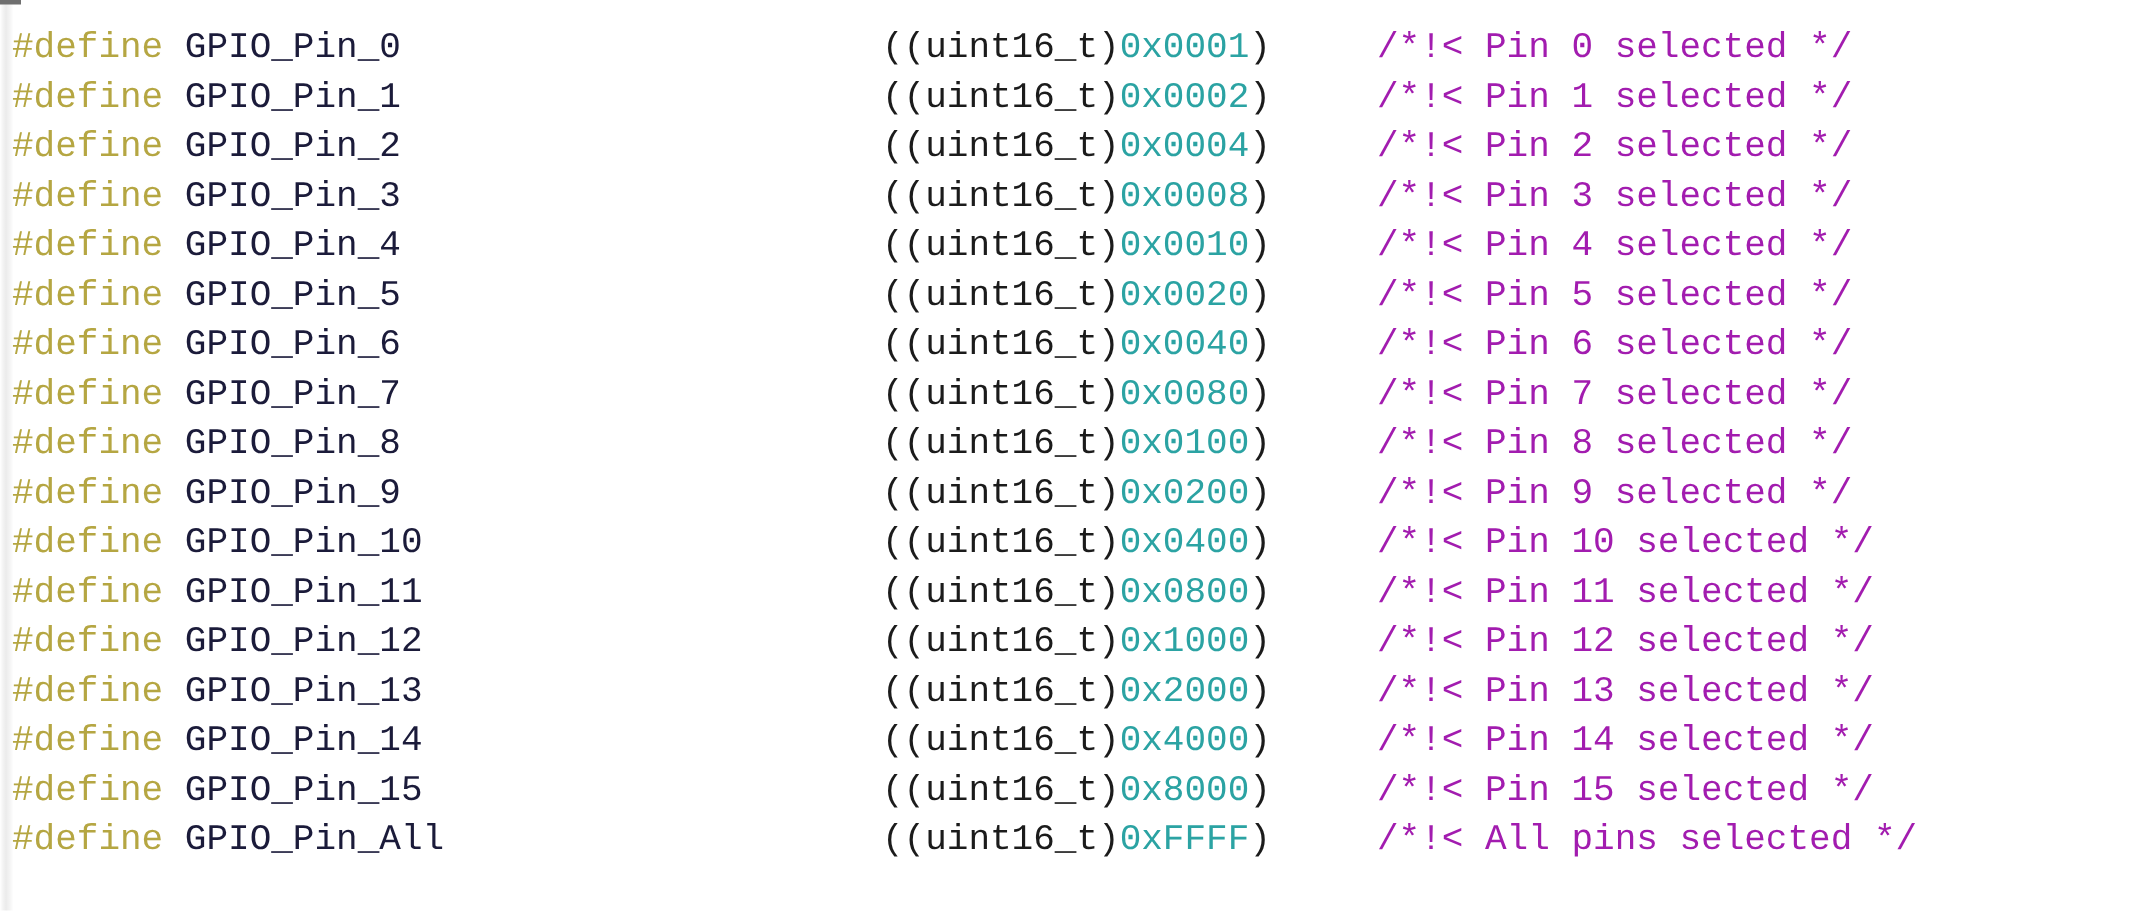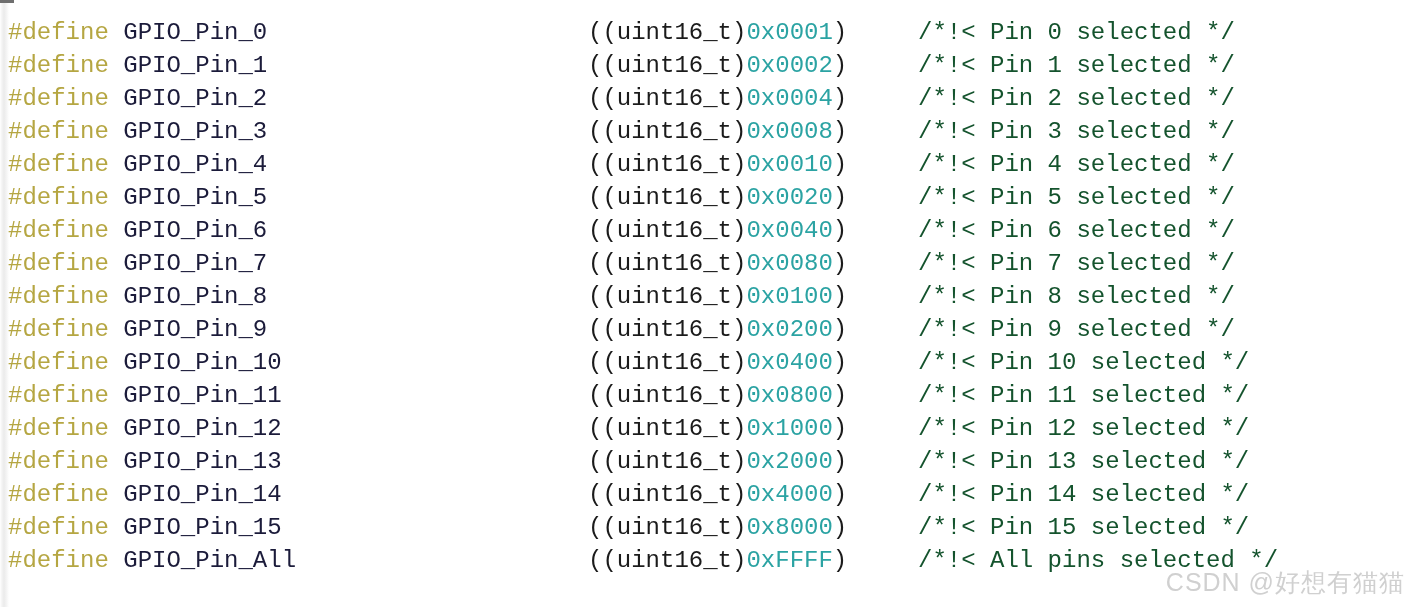--- a/index.html
+++ b/index.html
@@ -74,21 +74,21 @@
   }
   .col-directive { left: 8px; }
   .col-value     { left: 588px; text-align: right; }
   .col-comment   { left: 918px; }
 
   .tok-directive { color: #b5a642; }
   .tok-ident     { color: #1b1b3a; }
   .tok-cast      { color: #1b1b1b; }
   .tok-number    { color: #2ba3a3; }
   .tok-paren     { color: #1b1b1b; }
-  .tok-comment   { color: #14532d; }
+  .tok-comment   { color: #a21caf; }
 
   .watermark {
     position: absolute;
     right: 14px;
     bottom: 8px;
     font-family: "Liberation Sans", "DejaVu Sans", sans-serif;
     font-size: 25px;
     color: #d0d0d0;
     white-space: pre;
     letter-spacing: 1px;
@@ -117,15 +117,14 @@
       <div class="code-line" style="position: absolute; left: 0px; top: 313px; width: 1419px;"><span class="col col-directive"><span class="tok-directive">#define</span> <span class="tok-ident">GPIO_Pin_9</span></span><span class="col col-value"><span class="tok-cast">((uint16_t)</span><span class="tok-number">0x0200</span><span class="tok-paren">)</span></span><span class="col col-comment"><span class="tok-comment">/*!&lt; Pin 9 selected */</span></span></div>
       <div class="code-line" style="position: absolute; left: 0px; top: 346px; width: 1419px;"><span class="col col-directive"><span class="tok-directive">#define</span> <span class="tok-ident">GPIO_Pin_10</span></span><span class="col col-value"><span class="tok-cast">((uint16_t)</span><span class="tok-number">0x0400</span><span class="tok-paren">)</span></span><span class="col col-comment"><span class="tok-comment">/*!&lt; Pin 10 selected */</span></span></div>
       <div class="code-line" style="position: absolute; left: 0px; top: 379px; width: 1419px;"><span class="col col-directive"><span class="tok-directive">#define</span> <span class="tok-ident">GPIO_Pin_11</span></span><span class="col col-value"><span class="tok-cast">((uint16_t)</span><span class="tok-number">0x0800</span><span class="tok-paren">)</span></span><span class="col col-comment"><span class="tok-comment">/*!&lt; Pin 11 selected */</span></span></div>
       <div class="code-line" style="position: absolute; left: 0px; top: 412px; width: 1419px;"><span class="col col-directive"><span class="tok-directive">#define</span> <span class="tok-ident">GPIO_Pin_12</span></span><span class="col col-value"><span class="tok-cast">((uint16_t)</span><span class="tok-number">0x1000</span><span class="tok-paren">)</span></span><span class="col col-comment"><span class="tok-comment">/*!&lt; Pin 12 selected */</span></span></div>
       <div class="code-line" style="position: absolute; left: 0px; top: 445px; width: 1419px;"><span class="col col-directive"><span class="tok-directive">#define</span> <span class="tok-ident">GPIO_Pin_13</span></span><span class="col col-value"><span class="tok-cast">((uint16_t)</span><span class="tok-number">0x2000</span><span class="tok-paren">)</span></span><span class="col col-comment"><span class="tok-comment">/*!&lt; Pin 13 selected */</span></span></div>
       <div class="code-line" style="position: absolute; left: 0px; top: 478px; width: 1419px;"><span class="col col-directive"><span class="tok-directive">#define</span> <span class="tok-ident">GPIO_Pin_14</span></span><span class="col col-value"><span class="tok-cast">((uint16_t)</span><span class="tok-number">0x4000</span><span class="tok-paren">)</span></span><span class="col col-comment"><span class="tok-comment">/*!&lt; Pin 14 selected */</span></span></div>
       <div class="code-line" style="position: absolute; left: 0px; top: 511px; width: 1419px;"><span class="col col-directive"><span class="tok-directive">#define</span> <span class="tok-ident">GPIO_Pin_15</span></span><span class="col col-value"><span class="tok-cast">((uint16_t)</span><span class="tok-number">0x8000</span><span class="tok-paren">)</span></span><span class="col col-comment"><span class="tok-comment">/*!&lt; Pin 15 selected */</span></span></div>
       <div class="code-line" style="position: absolute; left: 0px; top: 544px; width: 1419px;"><span class="col col-directive"><span class="tok-directive">#define</span> <span class="tok-ident">GPIO_Pin_All</span></span><span class="col col-value"><span class="tok-cast">((uint16_t)</span><span class="tok-number">0xFFFF</span><span class="tok-paren">)</span></span><span class="col col-comment"><span class="tok-comment">/*!&lt; All pins selected */</span></span></div>
     </div>
 
-  <div class="watermark">CSDN @好想有猫猫</div>
 
 </div>
 
 </body></html>

